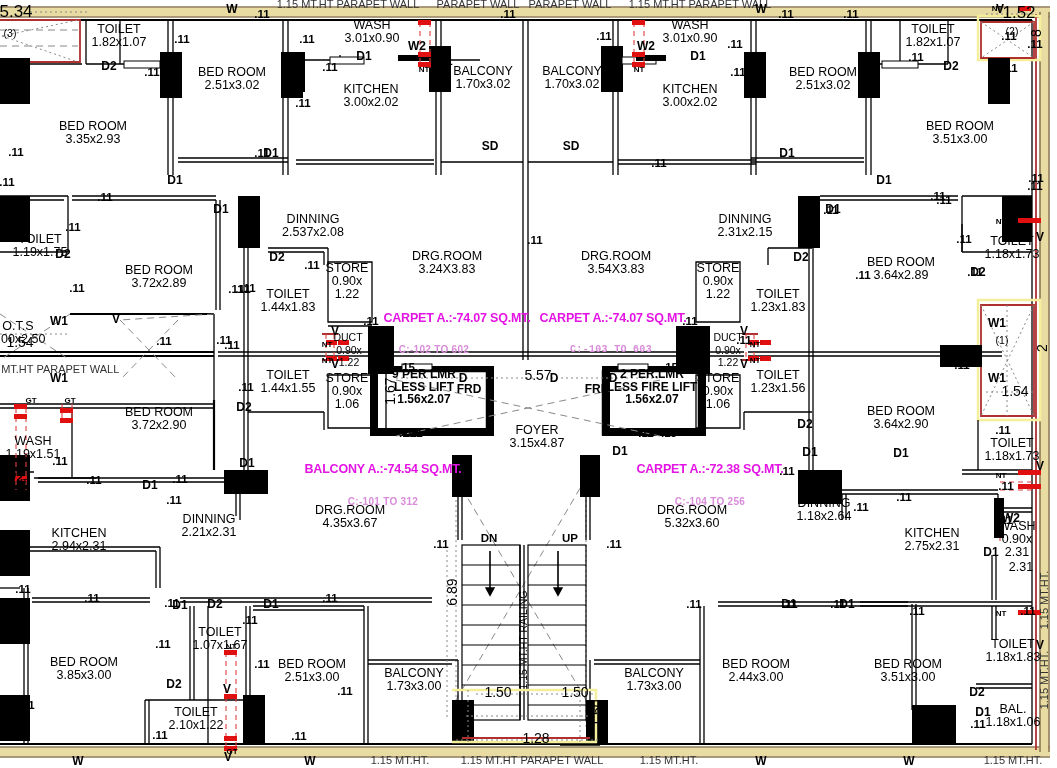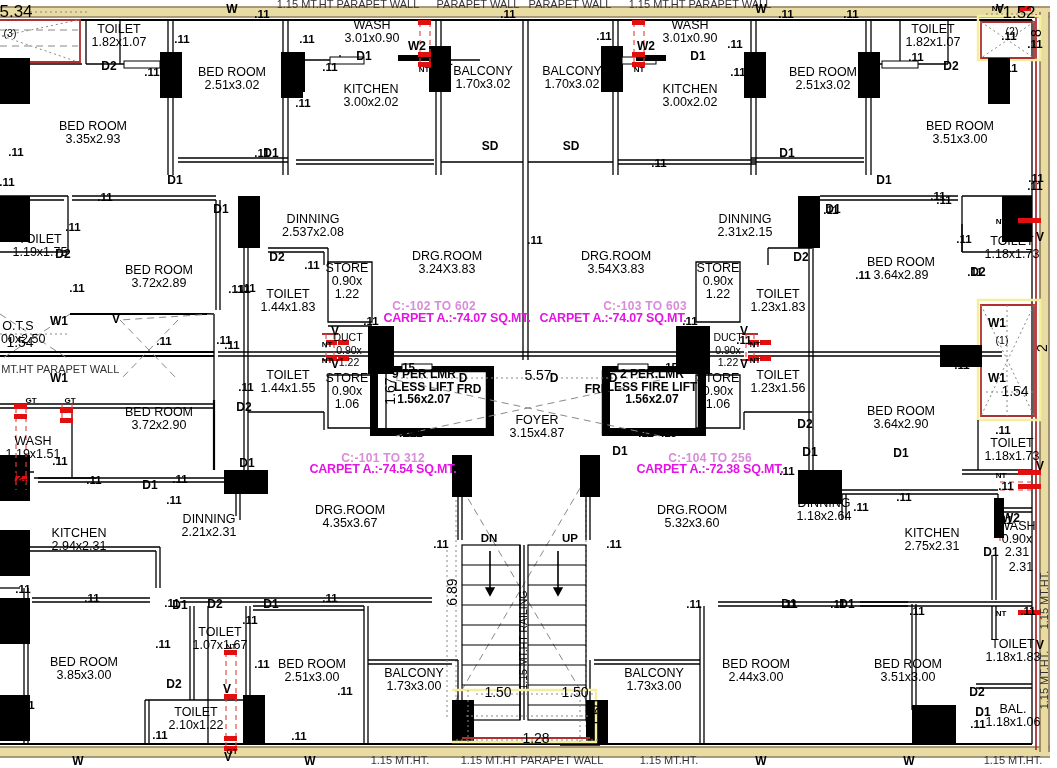--- a/index.html
+++ b/index.html
@@ -11,21 +11,21 @@
        white-space:nowrap;line-height:1.05;transform:translate(-50%,-50%);}
   .room{font-size:12.5px;}
   .room .nm{display:block;}
   .room .dm{display:block;}
   .tiny{font-size:10.5px;}
   .dim{font-size:11.5px;font-weight:bold;}
   .door{font-size:12px;font-weight:bold;}
   .nt{font-size:8px;font-weight:bold;color:#000;}
   .edge{font-size:11px;color:#333;font-weight:normal;}
   .carpet{font-size:12.5px;font-weight:bold;color:#e414e4;letter-spacing:-0.2px;}
-  .cnum{font-size:12px;font-weight:bold;color:#d98cd9;letter-spacing:0.3px;}
+  .cnum{font-size:10px;font-weight:bold;color:#d98cd9;letter-spacing:0.3px;margin-top:44px;}
   .bignum{font-size:17px;}
   .midnum{font-size:14px;}
   .lift{font-size:12px;font-weight:bold;}
 </style>
 </head>
 <body>
 
 <div id="plan">
 
   <svg id="svgroot" viewBox="0 0 1057 768">
@@ -530,21 +530,21 @@
         <span class="dm">1.18x1.73</span>
       </div>
       <div class="lbl room" style="left: 901px; top: 418px;">
         <span class="nm">BED ROOM</span>
         <span class="dm">3.64x2.90</span>
       </div>
       <div class="lbl room" style="left: 1012px; top: 450px;">
         <span class="nm">TOILET</span>
         <span class="dm">1.18x1.73</span>
       </div>
-      <div class="lbl room" style="left: 537px; top: 427px;">
+      <div class="lbl room" style="left: 537px; top: 437px;">
         <span class="nm">FOYER</span>
         <span class="dm">3.15x4.87</span>
       </div>
       <div class="lbl room" style="left: 350px; top: 517px;">
         <span class="nm">DRG.ROOM</span>
         <span class="dm">4.35x3.67</span>
       </div>
       <div class="lbl room" style="left: 692px; top: 517px;">
         <span class="nm">DRG.ROOM</span>
         <span class="dm">5.32x3.60</span>
@@ -610,24 +610,24 @@
         <span class="nm">BAL.</span>
         <span class="dm">1.18x1.06</span>
       </div>
     </div>
   <div id="lifts-layer">
       <div class="lbl lift" style="left: 424px; top: 387px;"><span>9 PER LMR</span><br><span>LESS LIFT</span><br><span>1.56x2.07</span></div>
       <div class="lbl lift" style="left: 652px; top: 387px;"><span>2 PER.LMR</span><br><span>LESS FIRE LIFT</span><br><span>1.56x2.07</span></div>
     </div>
   <div id="carpet-layer">
       <div class="lbl cnum" style="left: 383px; top: 458px;">C:-101 TO 312</div>
-      <div class="lbl carpet" style="left: 383px; top: 470px;">CARPET A.:-74.54 SQ.MT.</div>
+      <div class="lbl carpet" style="left: 383px; top: 470px;">BALCONY A.:-74.54 SQ.MT.</div>
       <div class="lbl cnum" style="left: 434px; top: 306px;">C:-102 TO 602</div>
       <div class="lbl carpet" style="left: 457px; top: 319px;">CARPET A.:-74.07 SQ.MT.</div>
-      <div class="lbl cnum" style="left: 645px; top: 306px;">C:-103 TO 603</div>
+      <div class="lbl cnum" style="left: 611px; top: 306px; font-family: Liberation Mono, monospace;">C:-103 TO 603</div>
       <div class="lbl carpet" style="left: 613px; top: 319px;">CARPET A.:-74.07 SQ.MT.</div>
       <div class="lbl cnum" style="left: 710px; top: 458px;">C:-104 TO 256</div>
       <div class="lbl carpet" style="left: 710px; top: 470px;">CARPET A.:-72.38 SQ.MT.</div>
     </div>
   <div id="edge-layer">
       <div class="lbl edge" style="left: 348px; top: 5px;">1.15 MT.HT PARAPET WALL</div>
       <div class="lbl edge" style="left: 478px; top: 5px;">PARAPET WALL</div>
       <div class="lbl edge" style="left: 570px; top: 5px;">PARAPET WALL</div>
       <div class="lbl edge" style="left: 700px; top: 5px;">1.15 MT.HT PARAPET WALL</div>
       <div class="lbl edge" style="left: 400px; top: 761px;">1.15 MT.HT.</div>

